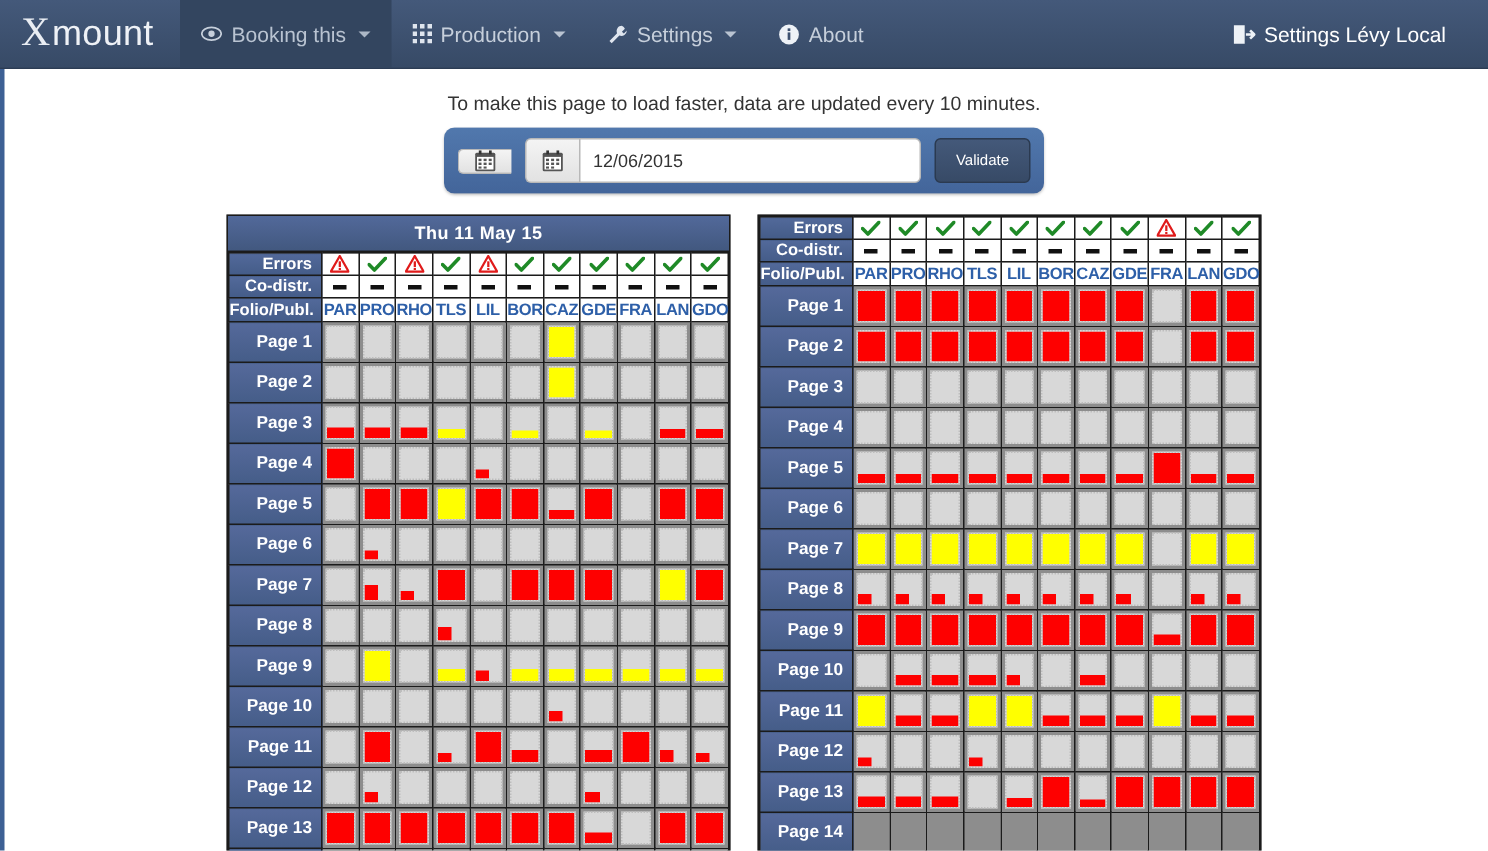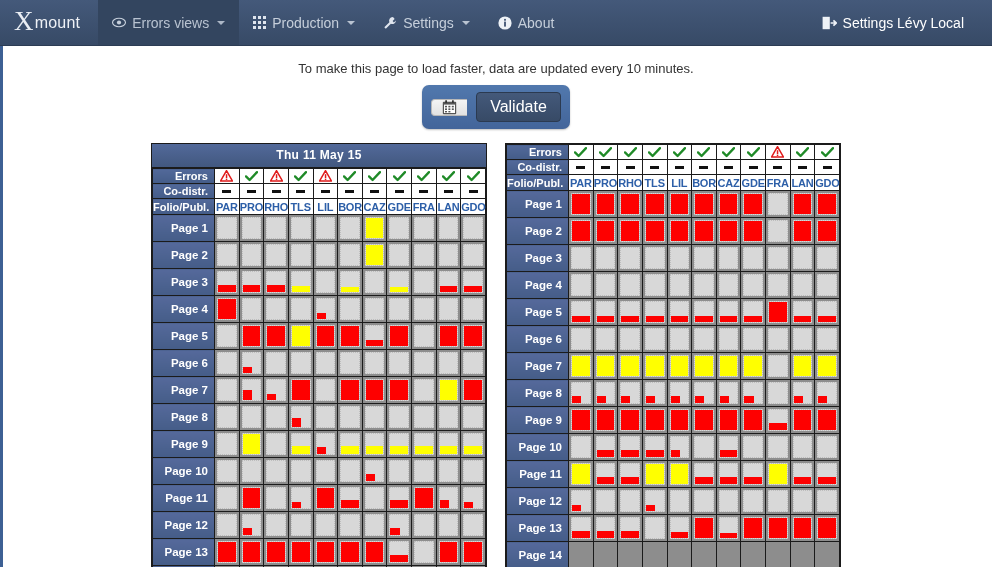--- a/index.html
+++ b/index.html
@@ -43,21 +43,21 @@
   }
   .brand .xlogo {
     font-size: 27px;
     font-weight: 400;
     line-height: 1;
     margin-right: 1px;
     margin-top: -2px;
     color: #e9edf3;
     font-family: "Liberation Serif", serif;
   }
-  .brand .xword { font-size: 16px; color: #eef1f6; }
+  .brand .xword { font-size: 24px; color: #eef1f6; }
 
   .nav-item {
     display: flex; align-items: center; gap: 6px;
     padding: 0 14px;
     color: #c6cfdb;
     font-size: 14px;
     text-decoration: none;
     white-space: nowrap;
     cursor: pointer;
   }
@@ -129,21 +129,21 @@
     outline: none;
   }
   .validate-btn {
     height: 30px;
     padding: 0 13px;
     background: #3d5170;
     background-image: linear-gradient(#44597a, #374a66);
     color: #fff;
     border: 1px solid #2b3a50;
     border-radius: 4px;
-    font-size: 16px;
+    font-size: 10px;
     font-family: "Liberation Sans", sans-serif;
     cursor: pointer;
   }
 
   
   .boards {
     position: relative;
     margin-top: 14px;
     display: flex;
     justify-content: center;
@@ -265,21 +265,21 @@
       <span class="xword">mount</span>
   </a>
 
   <a class="nav-item active">
     <span class="ic">
       <svg width="14" height="11" viewBox="0 0 16 11">
           <ellipse cx="8" cy="5.5" rx="7.4" ry="4.8" fill="none" stroke="#c6cfdb" stroke-width="1.3"></ellipse>
           <circle cx="8" cy="5.5" r="2.4" fill="#c6cfdb"></circle>
         </svg>
     </span>
-    <span>Errors views</span>
+    <span>Booking this</span>
     <span class="caret"></span>
   </a>
 
   <a class="nav-item">
     <span class="ic">
       <svg width="13" height="13" viewBox="0 0 13 13">
         <g fill="#dfe5ee">
           <rect x="0" y="0" width="3" height="3"></rect>
             <rect x="5" y="0" width="3" height="3"></rect>
             <rect x="10" y="0" width="3" height="3"></rect>
@@ -349,20 +349,41 @@
               <rect x="9.8" y="8.4" width="2" height="1.6"></rect>
             <rect x="3" y="11" width="2" height="1.4"></rect>
               <rect x="6.4" y="11" width="2" height="1.4"></rect>
           </g>
           <rect x="3.2" y="0.3" width="1.8" height="2.6" fill="#333"></rect>
           <rect x="10" y="0.3" width="1.8" height="2.6" fill="#333"></rect>
         </svg>
       </span>
     </div>
 
+    <div class="inputgroup">
+      <span class="addon">
+        <svg width="15" height="15" viewBox="0 0 15 15">
+          <rect x="0.8" y="1.8" width="13.4" height="12.4" rx="1" fill="#555"></rect>
+          <rect x="2" y="4.6" width="11" height="8.4" fill="#fff"></rect>
+          <g fill="#555">
+            <rect x="3" y="5.8" width="2" height="1.6"></rect>
+              <rect x="6.4" y="5.8" width="2" height="1.6"></rect>
+              <rect x="9.8" y="5.8" width="2" height="1.6"></rect>
+            <rect x="3" y="8.4" width="2" height="1.6"></rect>
+              <rect x="6.4" y="8.4" width="2" height="1.6"></rect>
+              <rect x="9.8" y="8.4" width="2" height="1.6"></rect>
+            <rect x="3" y="11" width="2" height="1.4"></rect>
+              <rect x="6.4" y="11" width="2" height="1.4"></rect>
+          </g>
+          <rect x="3.2" y="0.3" width="1.8" height="2.6" fill="#333"></rect>
+          <rect x="10" y="0.3" width="1.8" height="2.6" fill="#333"></rect>
+        </svg>
+      </span>
+      <input class="dateinput" type="text" value="12/06/2015" style="">
+    </div>
 
     <button class="validate-btn">Validate</button>
   </div>
 </div>
 
 <div class="boards" id="boards">
     <div class="board">
       <div class="board-title">Thu 11 May 15</div>
       <table class="grid">
         <colgroup>

